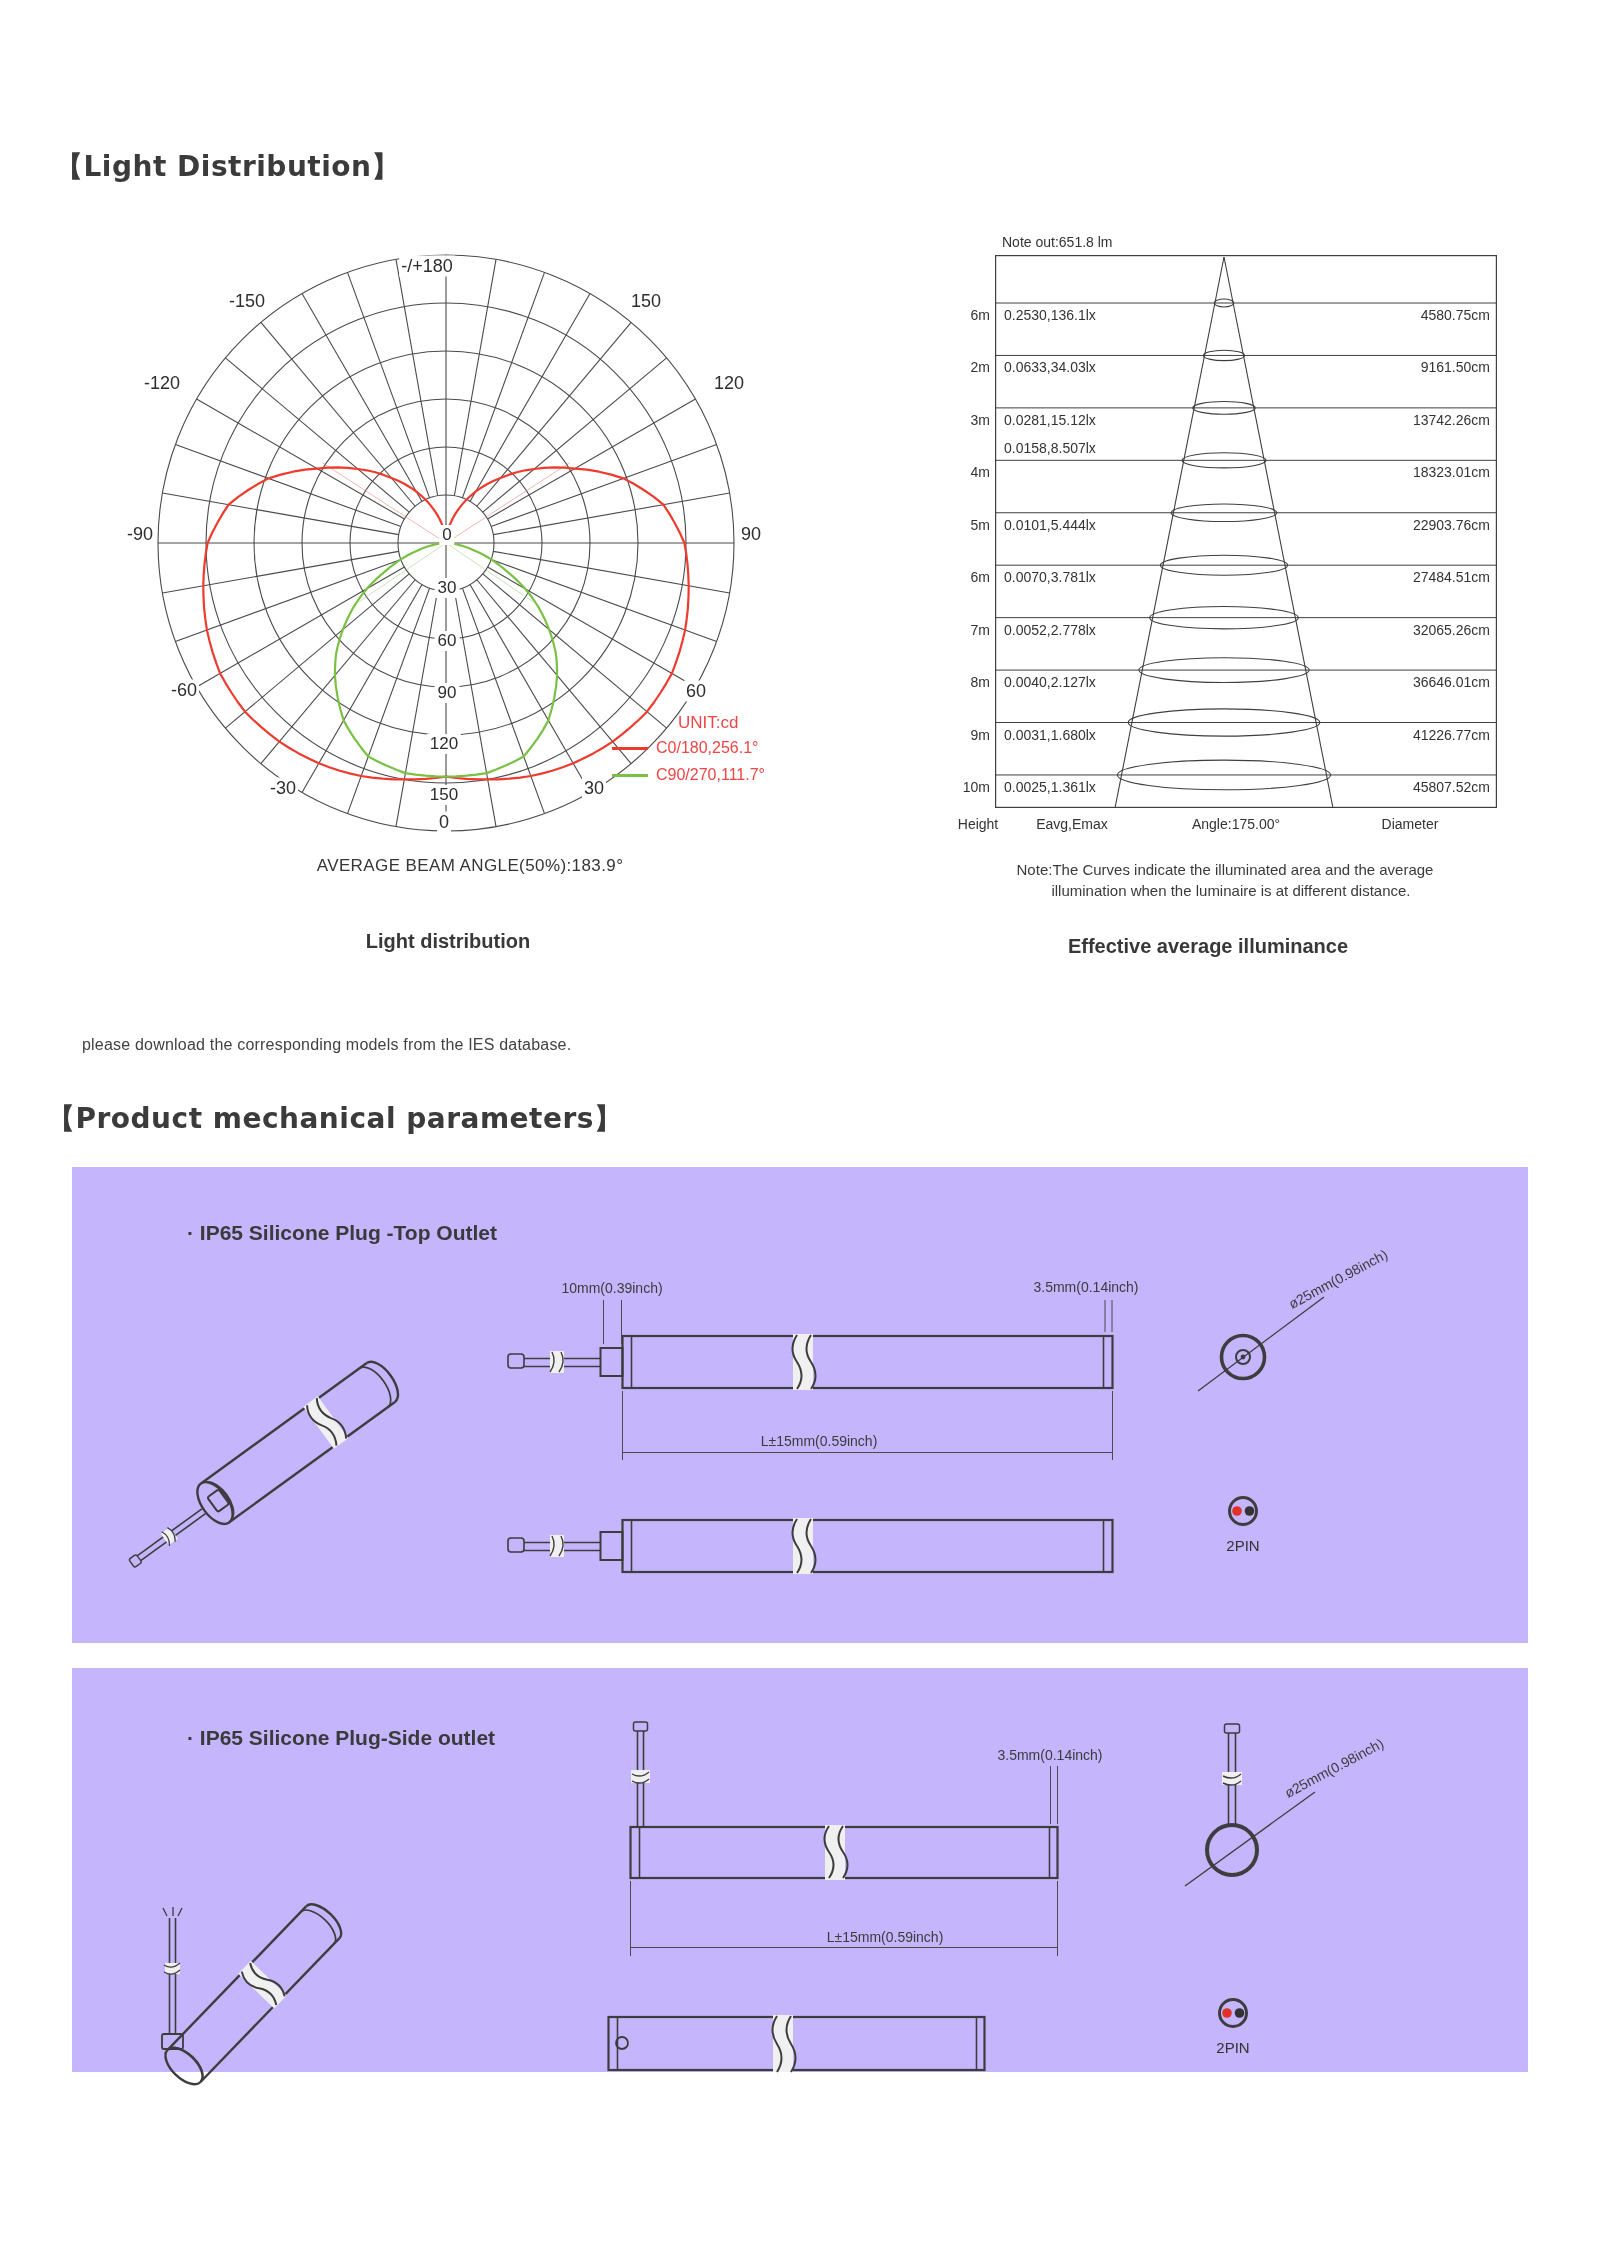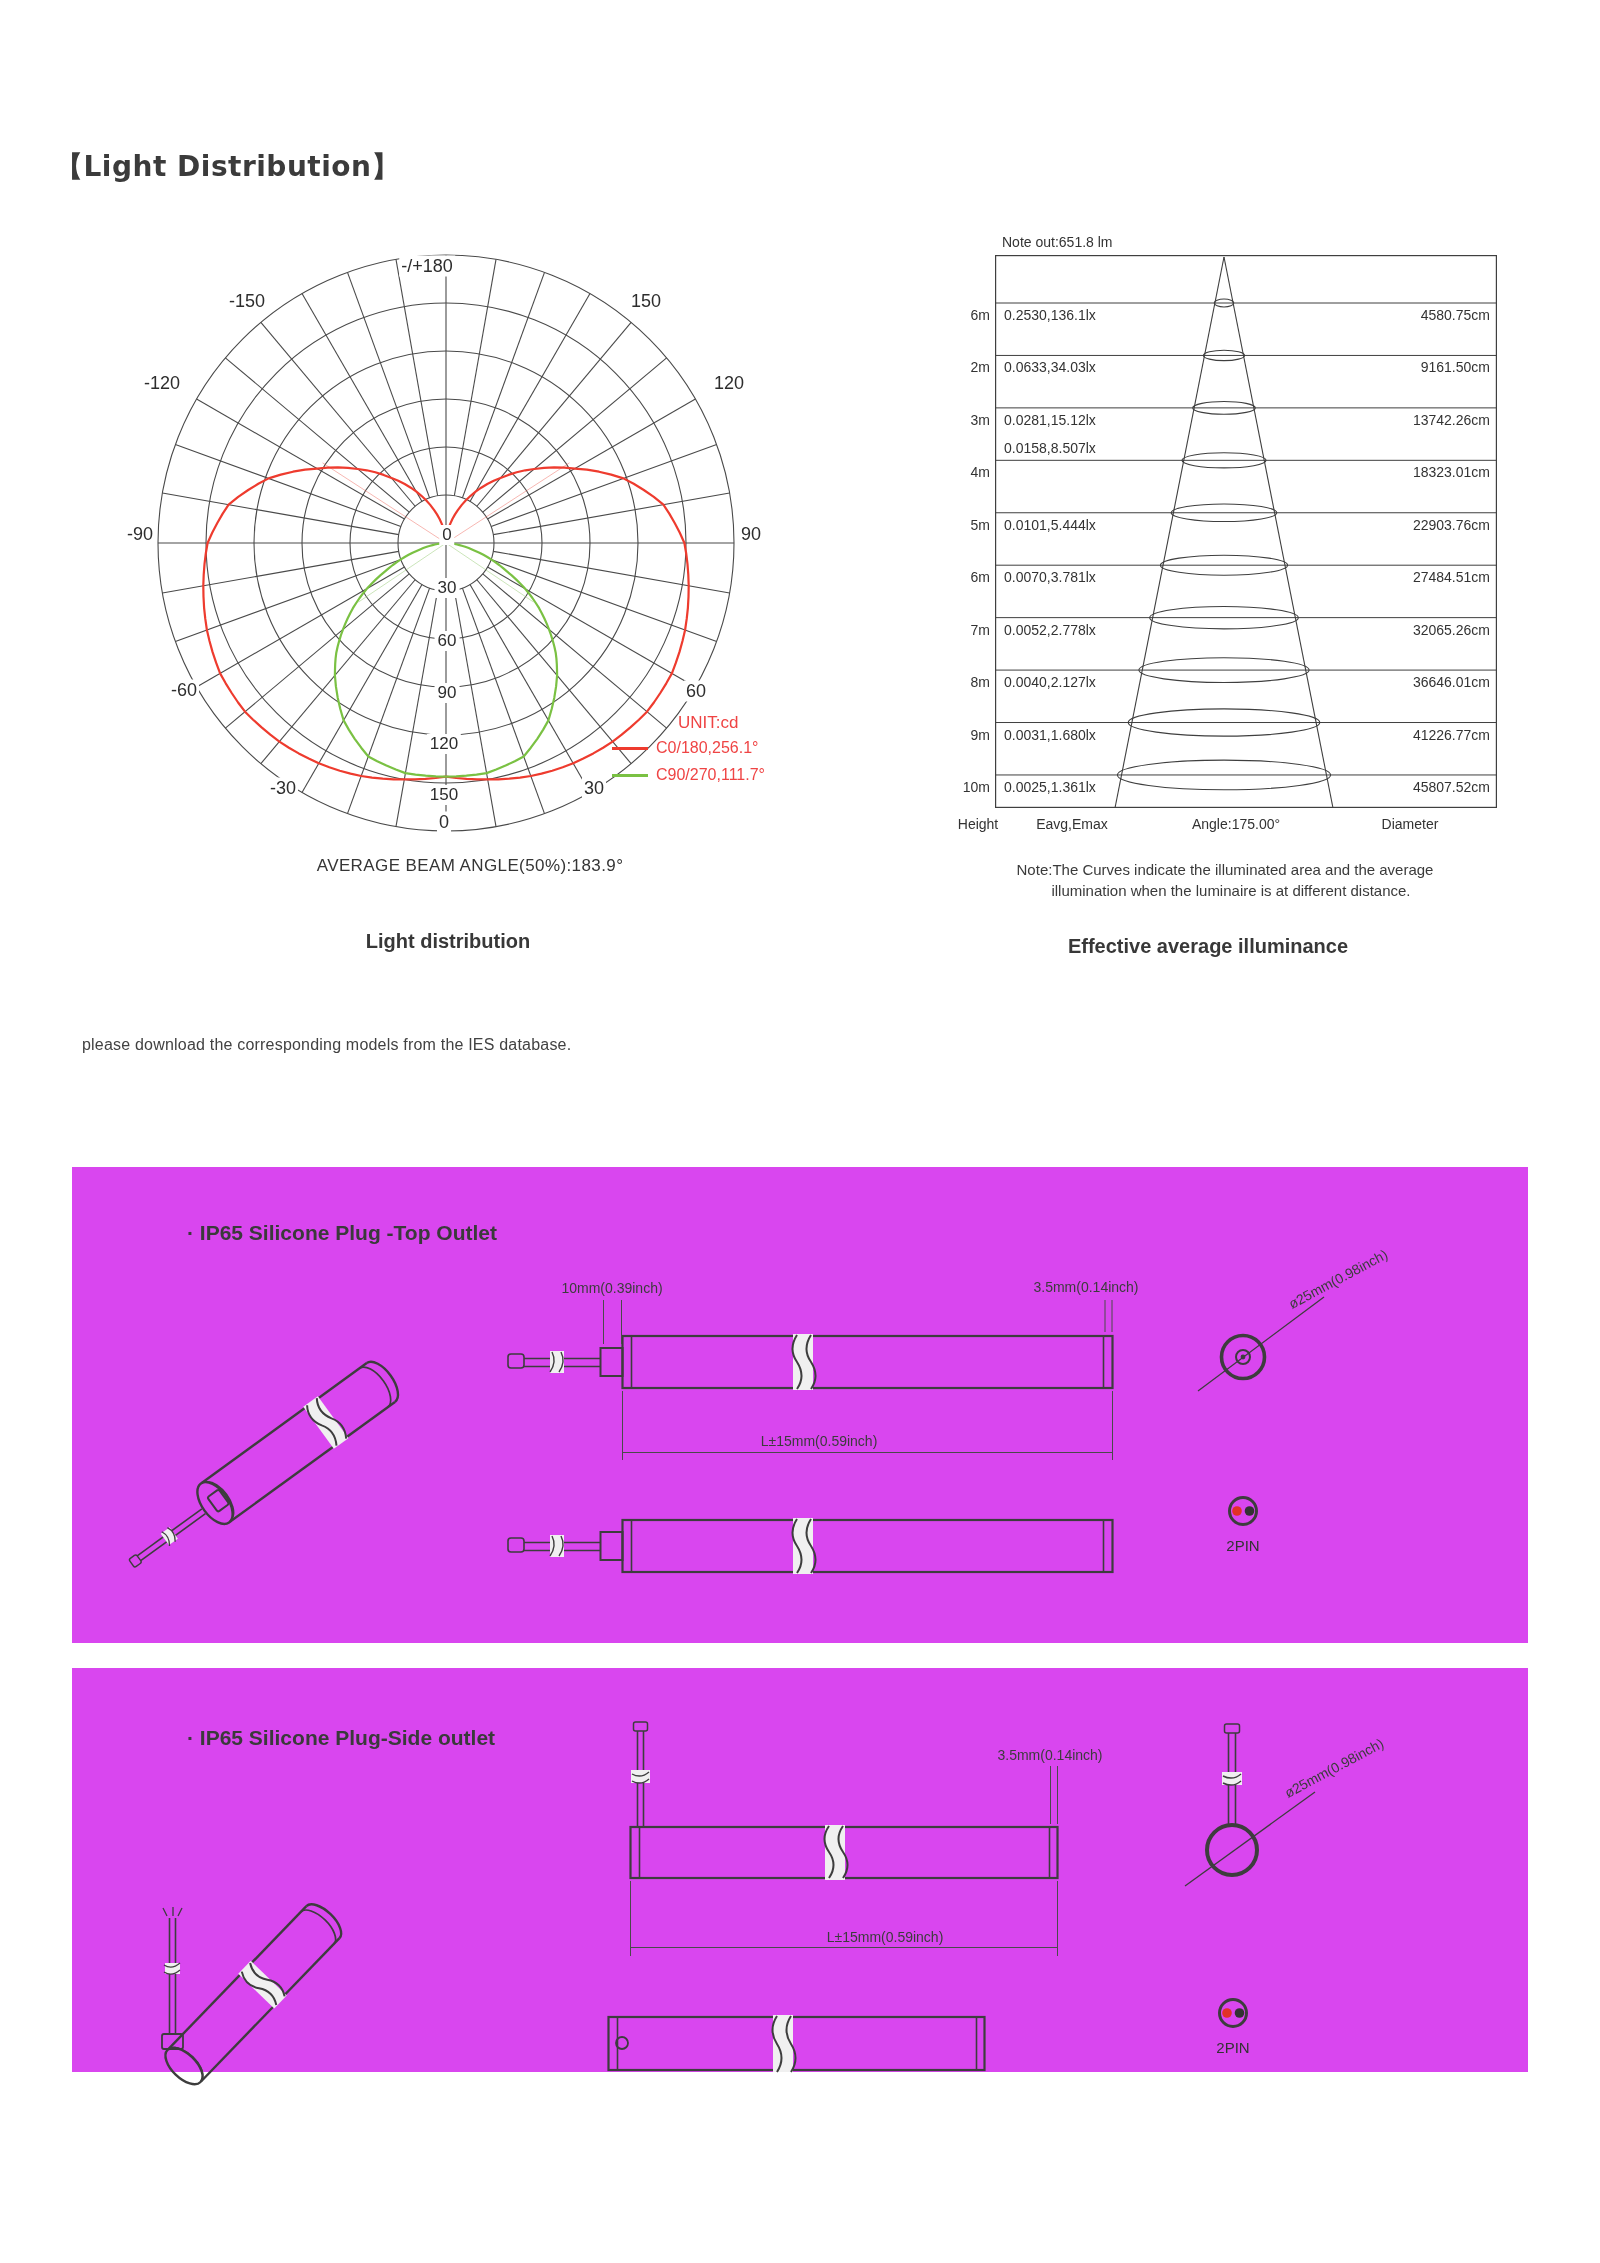--- a/index.html
+++ b/index.html
@@ -11,21 +11,21 @@
   .ang{font-size:18px;color:#2d2d2d;background:#fff;padding:0 2px;}
   .ring{font-size:17px;color:#2d2d2d;background:#fff;padding:0 3px;}
   .legend{font-size:16px;color:#ef4444;}
   .cap{font-size:20px;font-weight:bold;color:#383838;}
   .beam{font-size:17px;color:#353535;letter-spacing:.4px;}
   .tab{font-size:14px;color:#333;}
   .tabr{position:absolute;text-align:right;font-size:14px;color:#333;white-space:nowrap;}
   .foot{font-size:14px;color:#333;}
   .noter{font-size:15px;color:#3a3a3a;}
   .bnote{font-size:16px;color:#424242;letter-spacing:.2px;}
-  .panel{position:absolute;left:72px;width:1456px;background:#d946ef;}
+  .panel{position:absolute;left:72px;width:1456px;background:#c4b5fd;}
   .ptitle{font-size:21px;font-weight:bold;color:#3a3a3a;}
   .dim{font-size:14px;color:#3c3c3c;}
   .pin{font-size:15px;color:#333;}
   .sw{position:absolute;height:3px;width:36px;}
   .ilrow{position:absolute;left:0;top:0;width:100%;height:0;}
   svg{position:absolute;overflow:visible;}
 </style>
 </head>
 <body>
 
@@ -195,20 +195,21 @@
   <span class="t foot" style="left:1072px;top:824px">Eavg,Emax</span>
   <span class="t foot" style="left:1236px;top:824px">Angle:175.00°</span>
   <span class="t foot" style="left:1410px;top:824px">Diameter</span>
 
   <span class="t noter" style="left:1225px;top:869px">Note:The Curves indicate the illuminated area and the average</span>
   <span class="t noter" style="left:1231px;top:890px">illumination when the luminaire is at different distance.</span>
   <span class="t cap" style="left:1208px;top:946px">Effective average illuminance</span>
 
   <span class="tl bnote" style="left:82px;top:1036px">please download the corresponding models from the IES database.</span>
 
+  <span class="tl h1" style="left:47px;top:1100px">【Product mechanical parameters】</span>
 
   <div class="panel" style="top:1167px;height:476px">
     <span class="tl ptitle" style="left:115px;top:54px">· IP65 Silicone Plug -Top Outlet</span>
 
     <svg style="left:0;top:0" width="1456" height="476" viewBox="0 0 1456 476">
 
       <g transform="translate(143,336) rotate(-36)" fill="none" stroke="#3d3d3d">
         <rect x="-103" y="-5" width="9" height="10" rx="2" stroke-width="1.4"></rect>
         <line x1="-94" y1="-3" x2="-14" y2="-3" stroke-width="1.6"></line>
         <line x1="-94" y1="3" x2="-14" y2="3" stroke-width="1.6"></line>

